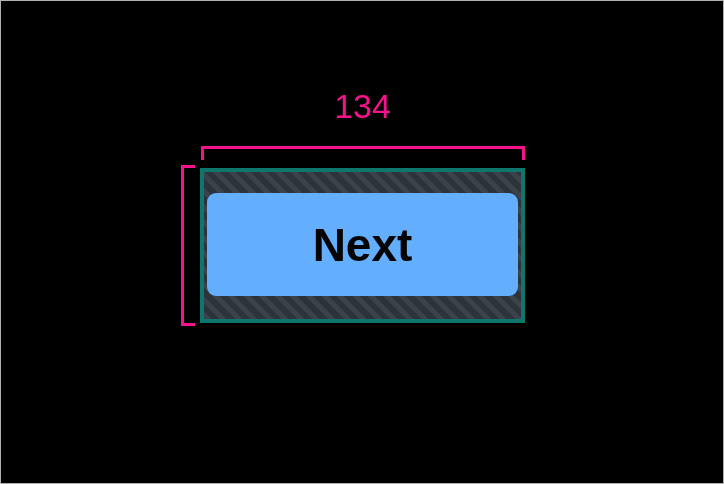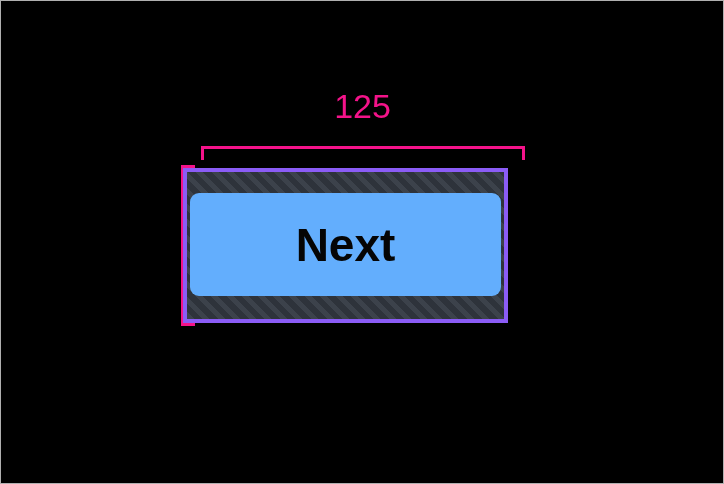--- a/index.html
+++ b/index.html
@@ -21,26 +21,26 @@
     width: 724px;
     height: 484px;
     background: #000000;
     box-sizing: border-box;
     border: 1px solid #b0b0b0;
   }
 
   
   #measured-element {
     position: absolute;
-    left: 182px;
+    left: 199px;
     top: 167px;
     width: 325px;
     height: 155px;
     box-sizing: border-box;
-    border: 4px solid #8b5cf6;
+    border: 4px solid #0f766e;
     background: transparent;
   }
 
   
   #hatch-plate {
     position: absolute;
     left: 0;
     top: 0;
     right: 0;
     bottom: 0;
@@ -157,21 +157,21 @@
     font-weight: normal;
     line-height: 1;
     user-select: none;
   }
 </style>
 </head>
 <body>
 
 <div id="canvas">
 
-  <div id="width-value">125</div>
+  <div id="width-value">134</div>
 
   <div id="width-dimension">
     <div class="rule"></div>
     <div class="tick start"></div>
     <div class="tick end"></div>
   </div>
 
 
   <div id="height-dimension">
     <div class="rule"></div>

